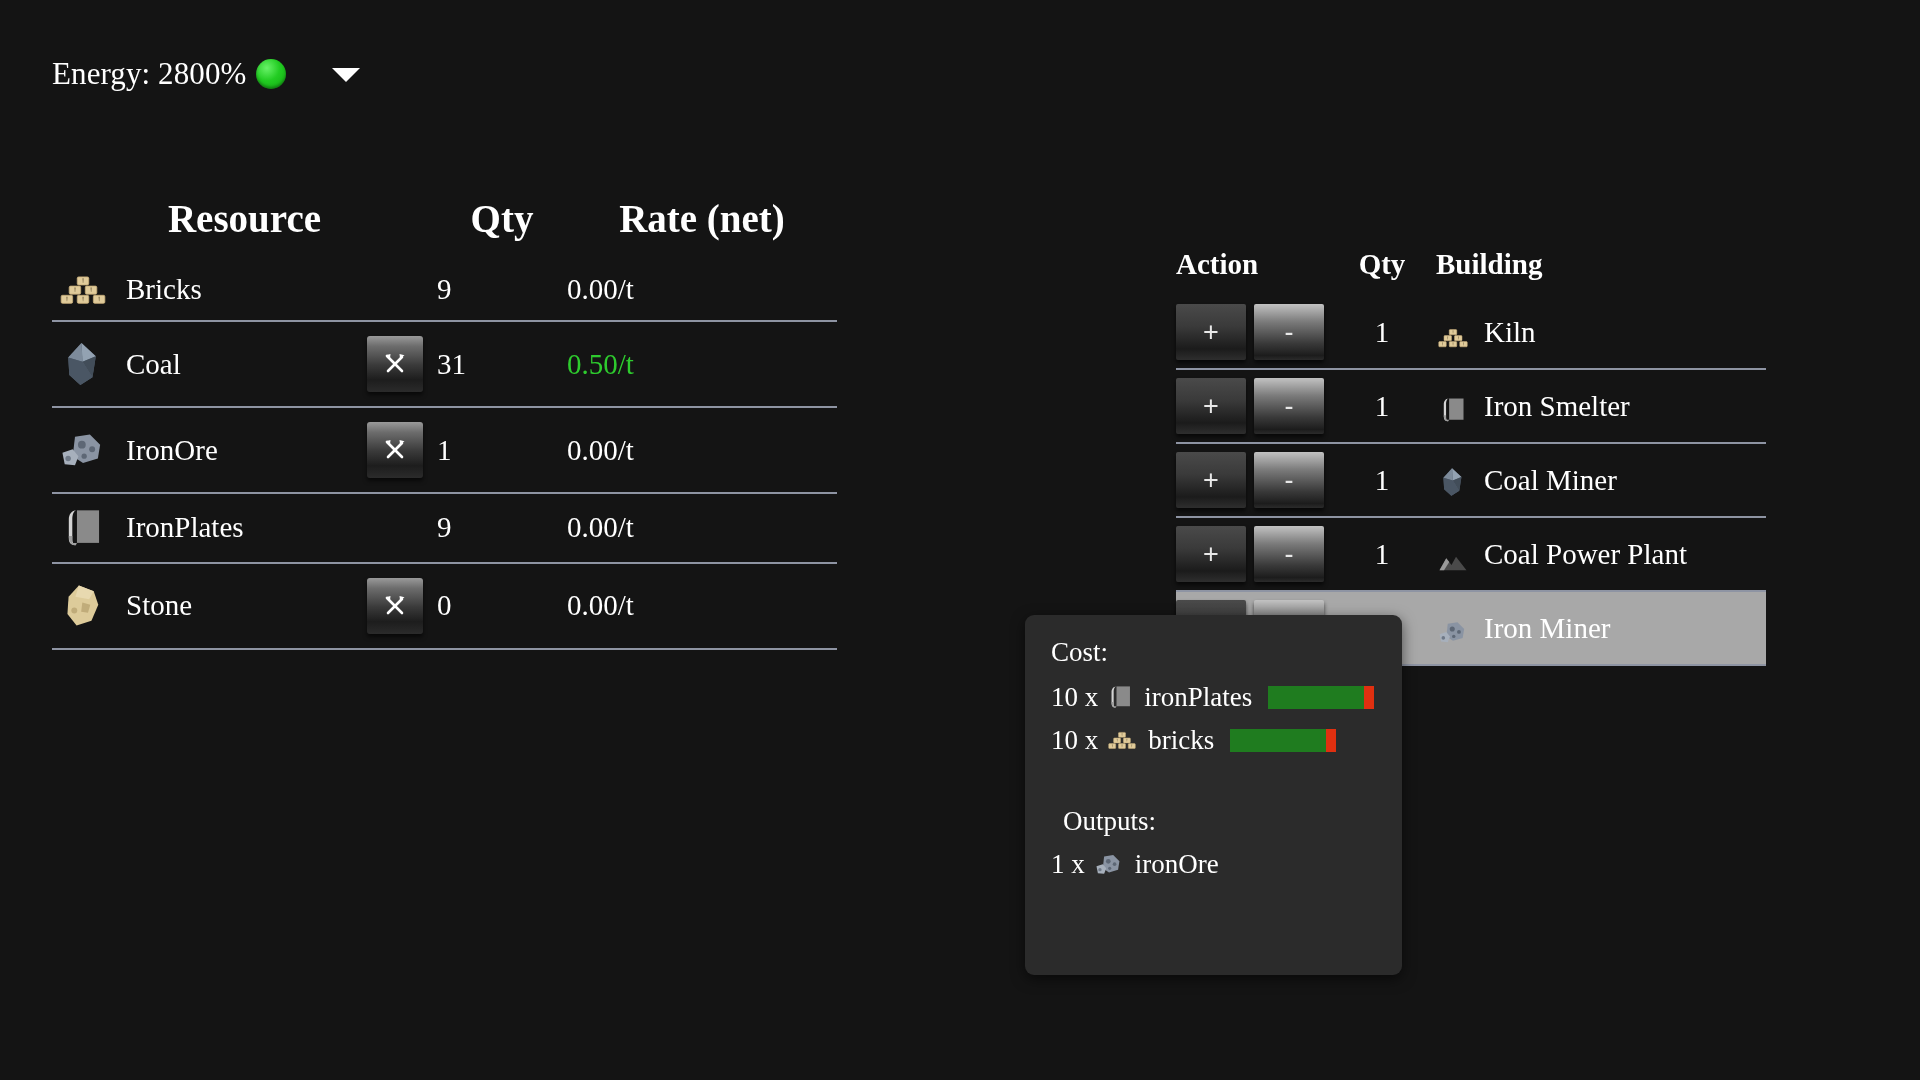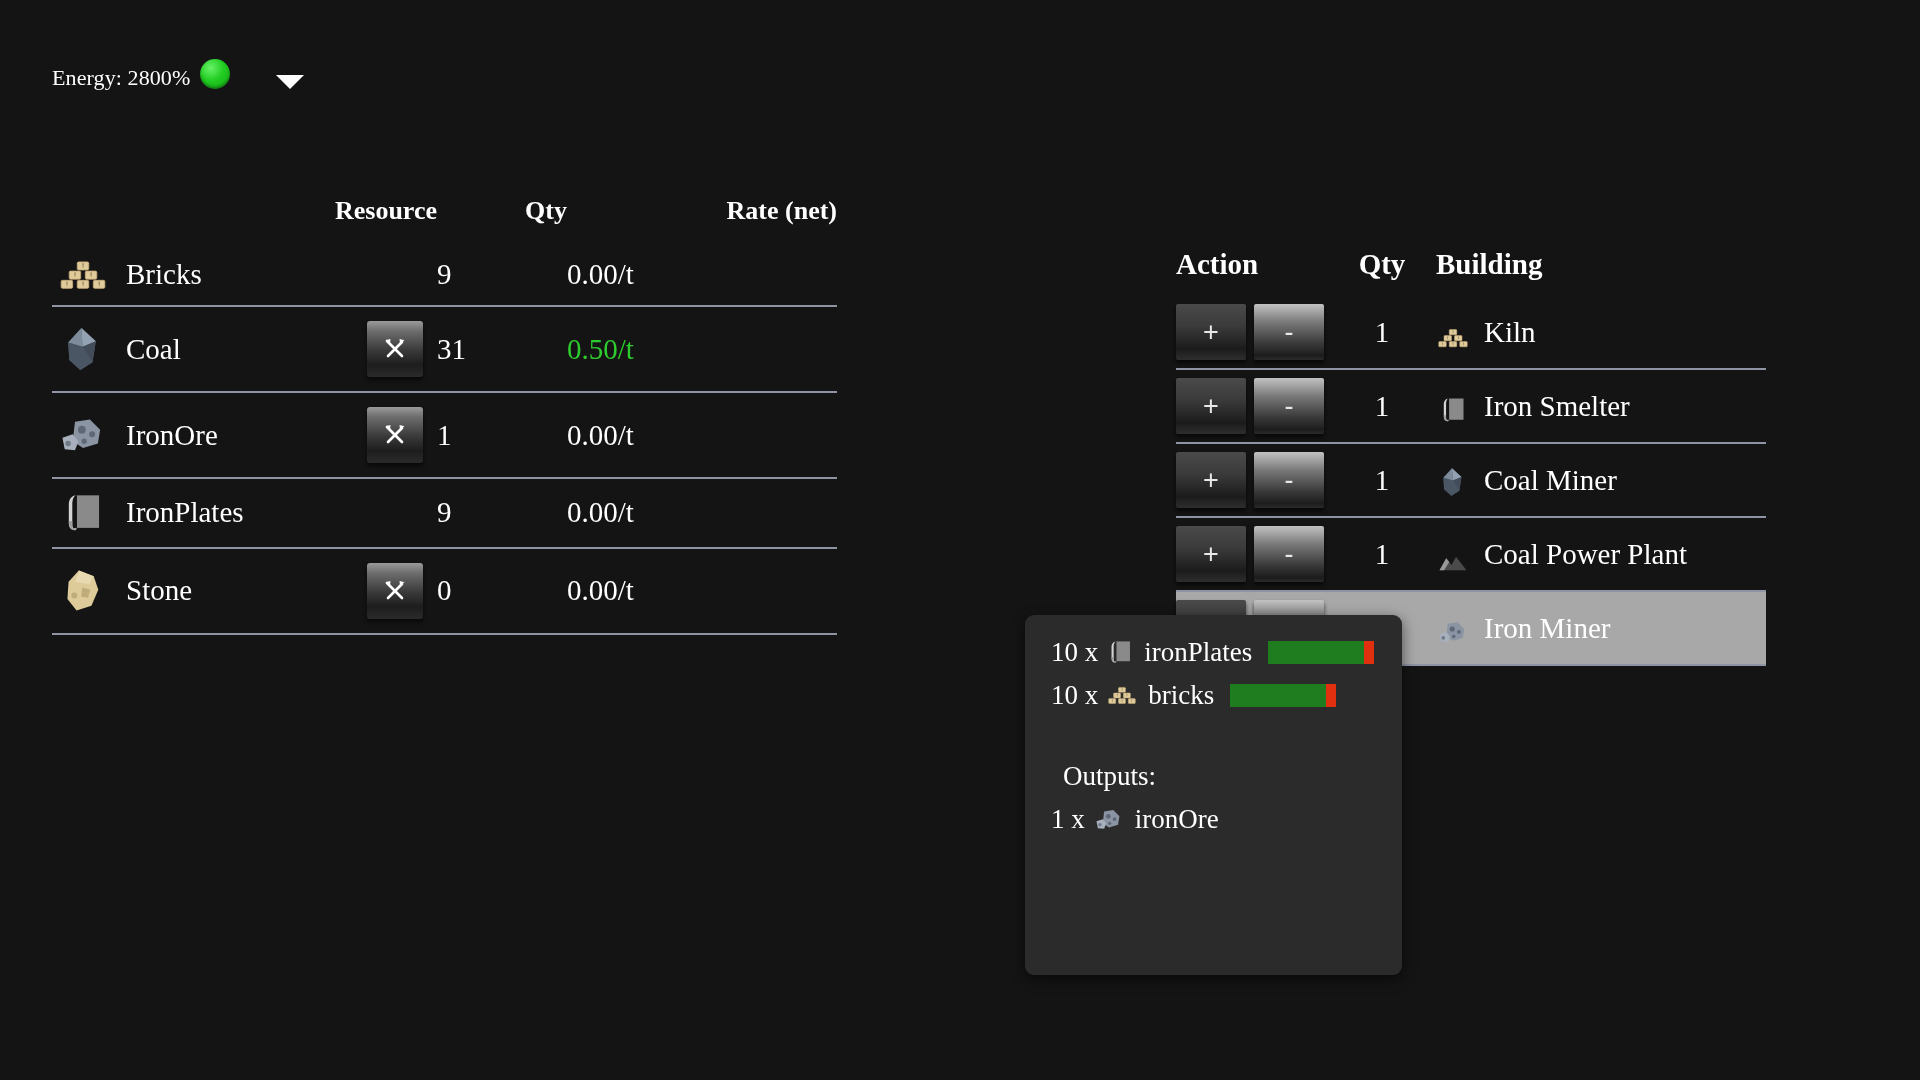--- a/index.html
+++ b/index.html
@@ -8,22 +8,22 @@
     background: #141414;
     font-family: "Liberation Serif", "DejaVu Serif", serif;
     color: #ffffff;
     overflow: hidden;
   }
   .page { position: relative; width: 1920px; height: 1080px; }
 
   
   .energy-bar {
     position: absolute; left: 52px; top: 57px;
-    display: flex; align-items: flex-end; gap: 0px;
-    font-size: 22px; line-height: 1;
+    display: flex; align-items: center; gap: 0px;
+    font-size: 31px; line-height: 1;
   }
   .energy-label { white-space: nowrap; letter-spacing: .1px; }
   .energy-dot {
     width: 30px; height: 30px; border-radius: 50%;
     margin-left: 10px; margin-top: 2px;
     background: radial-gradient(circle at 36% 30%, #68f268 0%, #22cc22 45%, #11a911 100%);
     box-shadow: inset 0 -2px 3px rgba(0,0,0,.35);
   }
   .energy-caret {
     margin-left: 46px; margin-top: 4px;
@@ -34,21 +34,21 @@
   }
 
   
   table { border-collapse: collapse; }
 
   
   .res-table {
     position: absolute; left: 52px; top: 196px;
     width: 785px;
   }
-  .res-table th { font-weight: bold; font-size: 26px; text-align: right; padding: 0 0 18px 0; }
+  .res-table th { font-weight: bold; font-size: 39px; text-align: center; padding: 0 0 18px 0; }
   .res-table th.c-res { width: 385px; padding-left: 0; }
   .res-table th.c-qty { width: 130px; }
   .res-table th.c-rate { width: 270px; }
   .res-table td {
     font-size: 29px; padding: 14px 0 14px 0; vertical-align: middle;
     border-bottom: 2px solid #8e94a3;
   }
   .res-table tr:first-child td { }
   .res-name-cell { display: flex; align-items: center; }
   .res-icon { width: 62px; display: inline-flex; justify-content: center; align-items: center; }
@@ -455,20 +455,21 @@
                 </span>
               </span>
               <span>Iron Miner</span>
             </div>
           </td>
         </tr>
       </tbody>
   </table>
 
   <div class="tooltip">
+    <div class="tt-head">Cost:</div>
     <div id="tt-costs">
         <div class="tt-row">
           <span class="tt-qty">10 x</span>
           <span class="tt-ico">
             <span style="display: inline-flex; align-items: center; justify-content: center;">
               <svg width="24.08" height="24.08" viewBox="0 0 34 34">
         <path d="M12 2 H31 V30 H12 Z" fill="#8a8a8a"></path>
         <path d="M12 2 C7 2 5 6 5 10 V26 C5 30 7 32 11 32 C8 31 8 28 8 26 V10 C8 6 9 2 12 2 Z" fill="#d3d3d3"></path>
         <path d="M5 24 C5 29 7 32 11 32 L12 30 H8 V24 Z" fill="#9e9e9e"></path>
       </svg>

